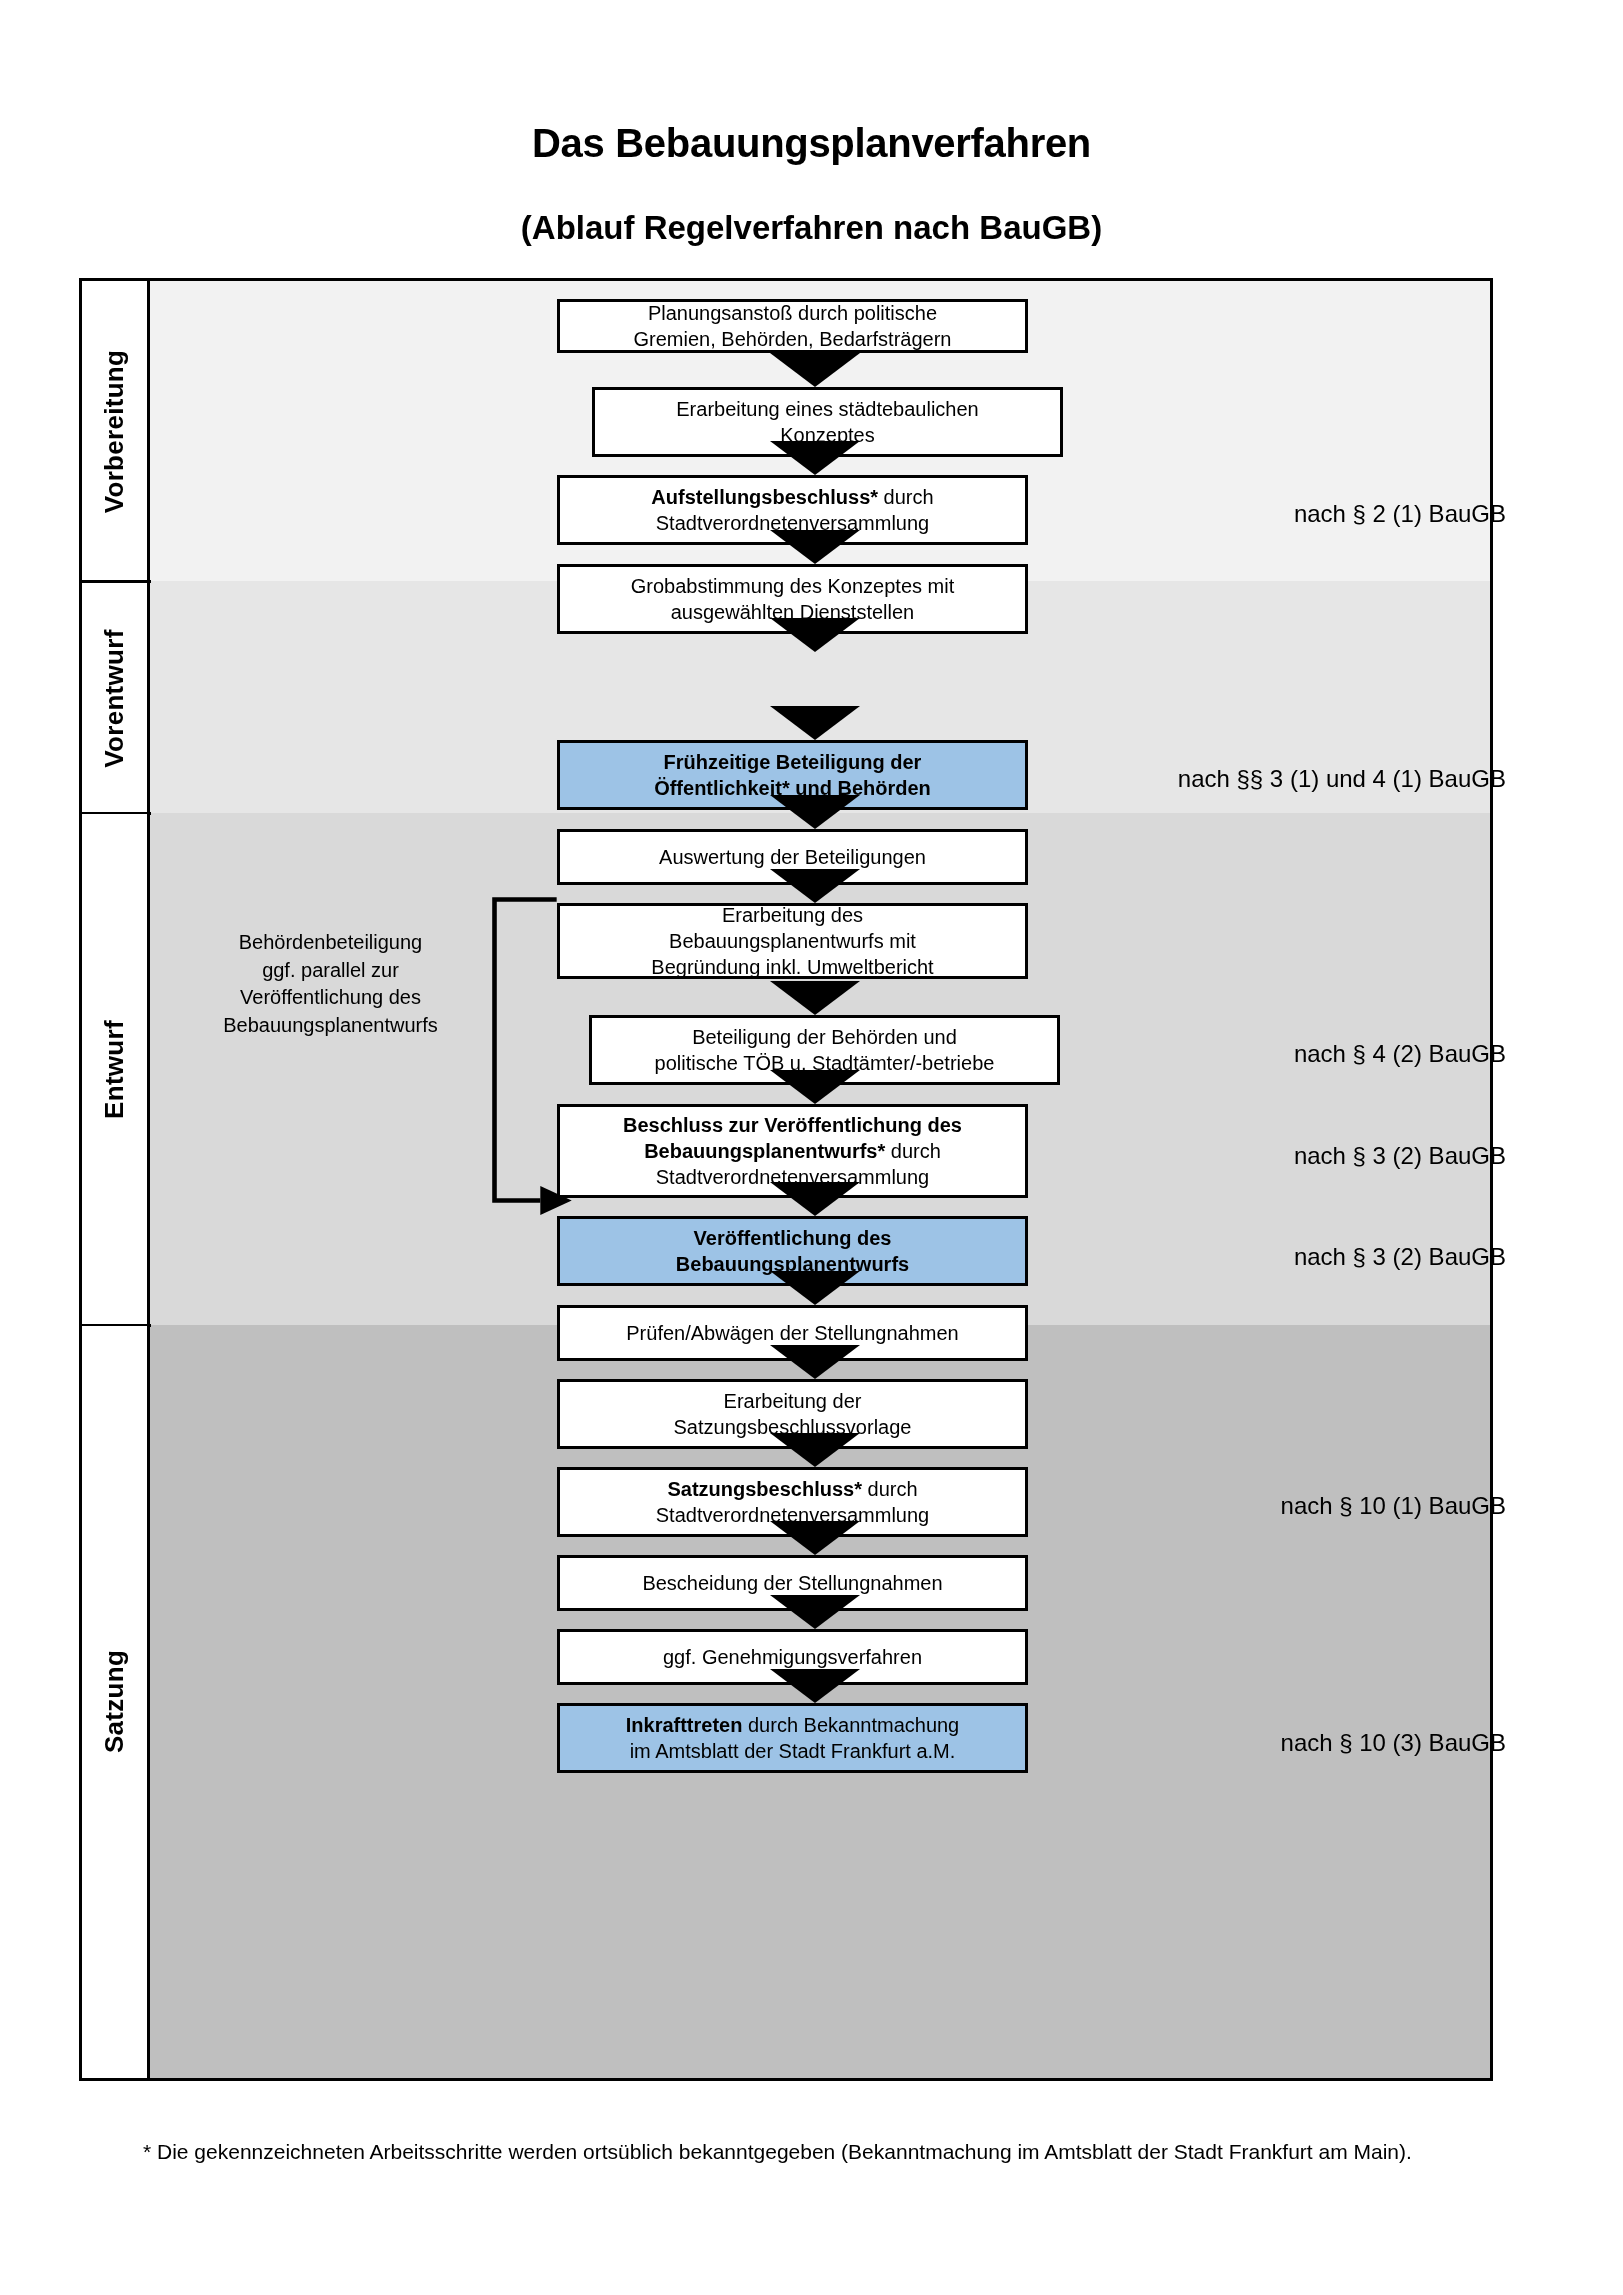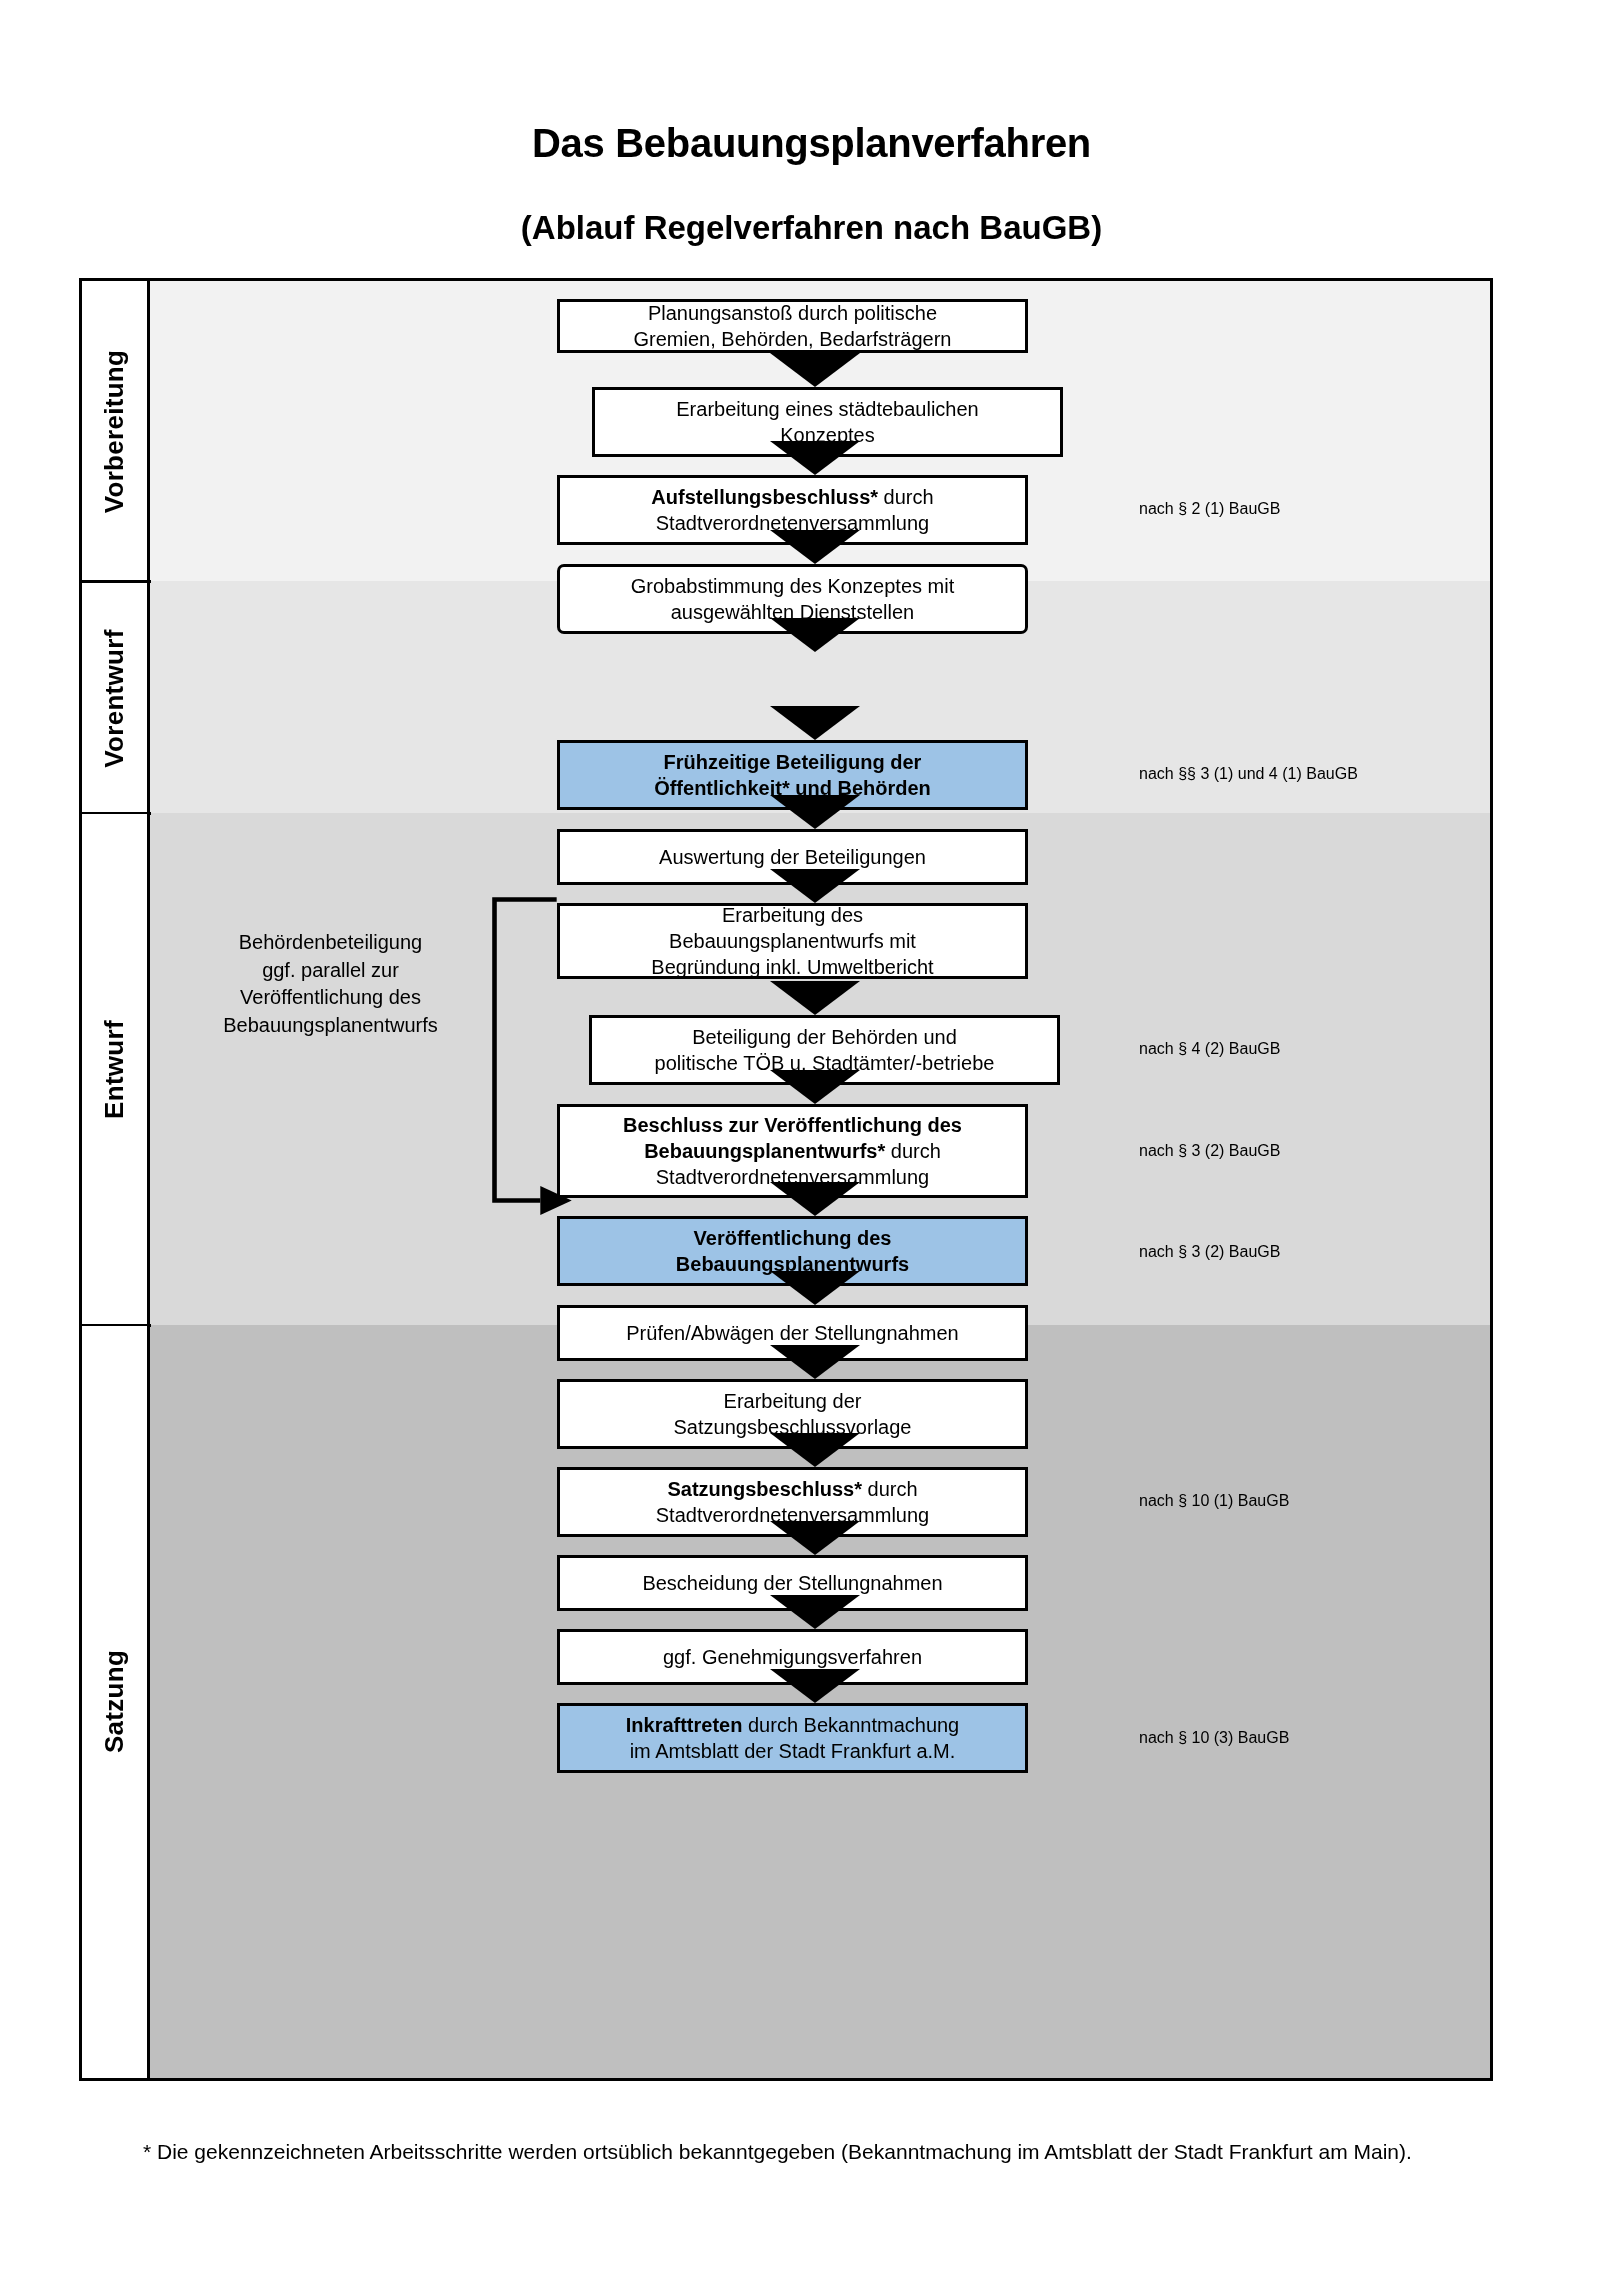--- a/index.html
+++ b/index.html
@@ -36,21 +36,21 @@
         text-align:center;font-size:20px;line-height:1.30;padding:2.6px 6.5px;}
   .pbox.blue{background:#9DC3E6;}
   .pbox b{font-weight:bold;}
 
   
   .arrow{position:absolute;left:688px;width:0;height:0;
          border-left:45px solid transparent;border-right:45px solid transparent;
          border-top:34px solid #000;}
 
   
-  .legal{position:absolute;left:1057px;width:367px;font-size:16px;text-align:left;}
+  .legal{position:absolute;left:1057px;width:367px;font-size:24px;text-align:right;}
 
   
   #sidenote{position:absolute;left:85px;width:327px;text-align:center;
             font-size:20px;line-height:1.38;}
 
   
   #bypass{position:absolute;left:0;top:0;width:1414px;height:1803px;
           pointer-events:none;overflow:visible;}
 
   
@@ -120,21 +120,21 @@
   <div class="arrow" style="top:160px;"></div>
 
   <div class="pbox" style="top:194px;height:70px;">
     <span>
       <b>Aufstellungsbeschluss*</b><span> durch</span><br>
       <span>Stadtverordnetenversammlung</span>
     </span>
   </div>
   <div class="arrow" style="top:249px;"></div>
 
-  <div class="pbox" style="top:283px;height:70px;border-radius:7px;">
+  <div class="pbox" style="top:283px;height:70px;">
     <span>
       <span>Grobabstimmung des Konzeptes mit</span><br>
       <span>ausgewählten Dienststellen</span>
     </span>
   </div>
   <div class="arrow" style="top:337px;"></div>
 
   <div class="arrow" style="top:425px;"></div>
 
   <div class="pbox blue" style="top:459px;height:70px;">

